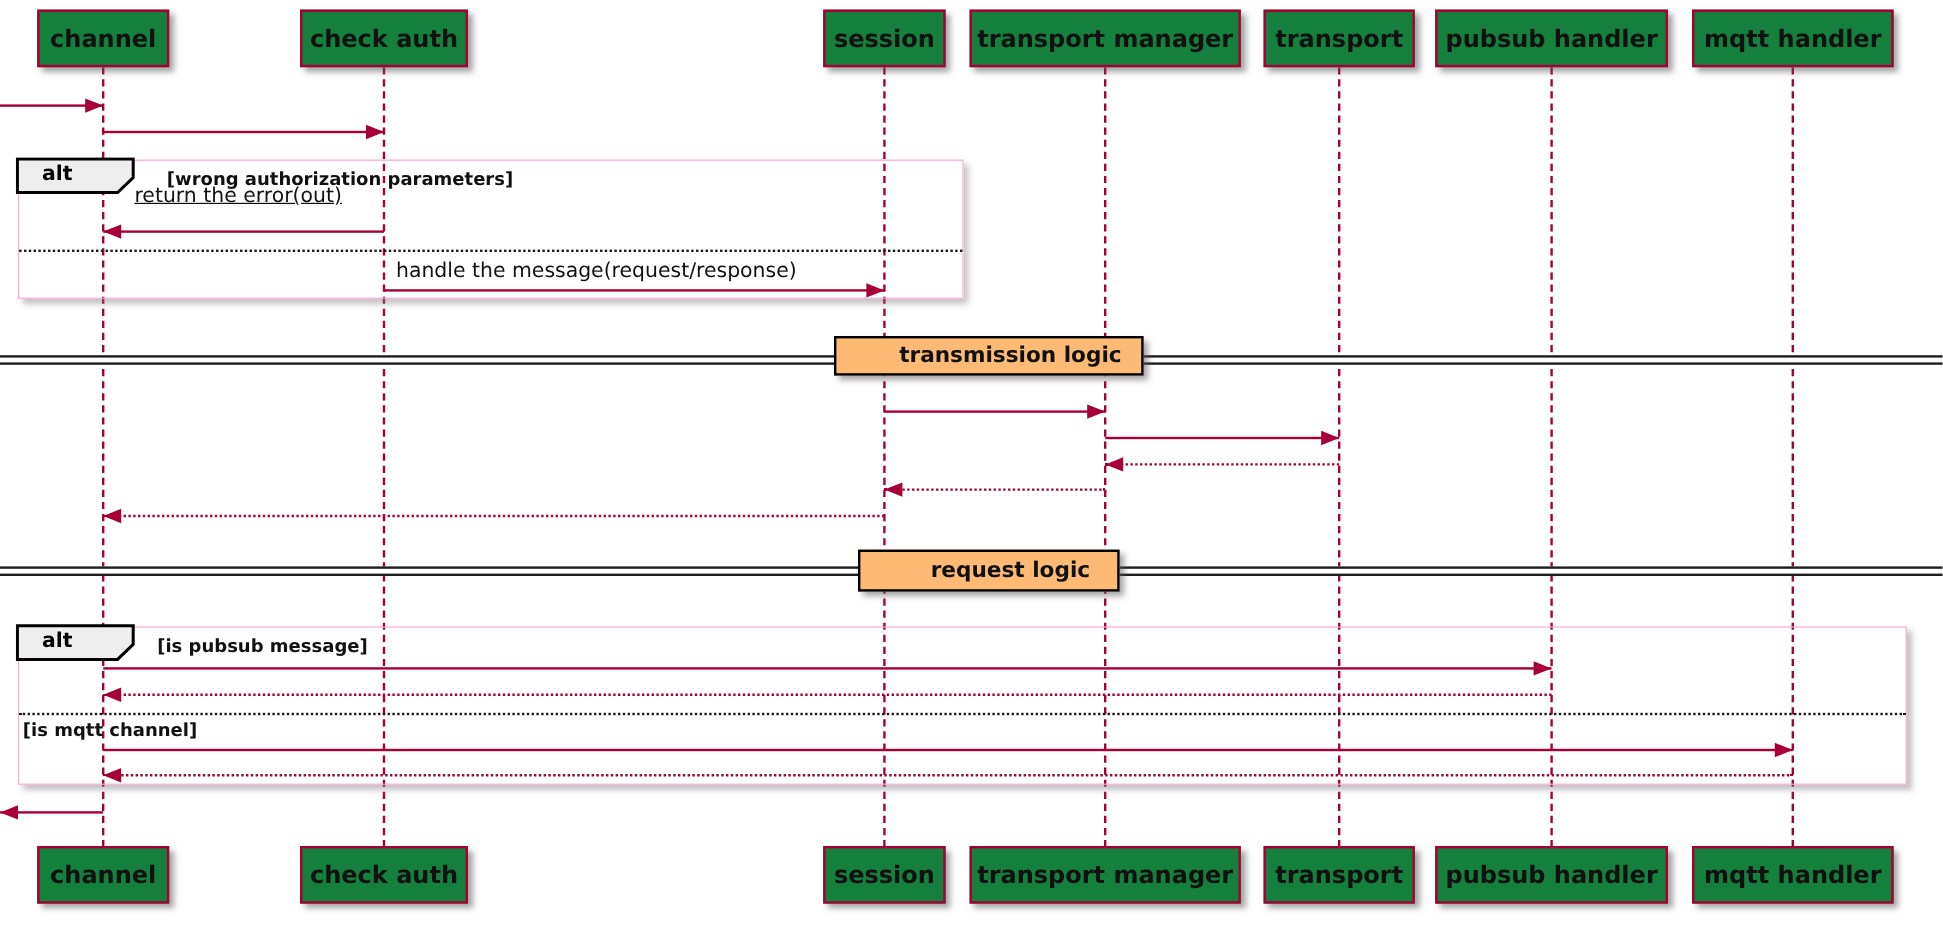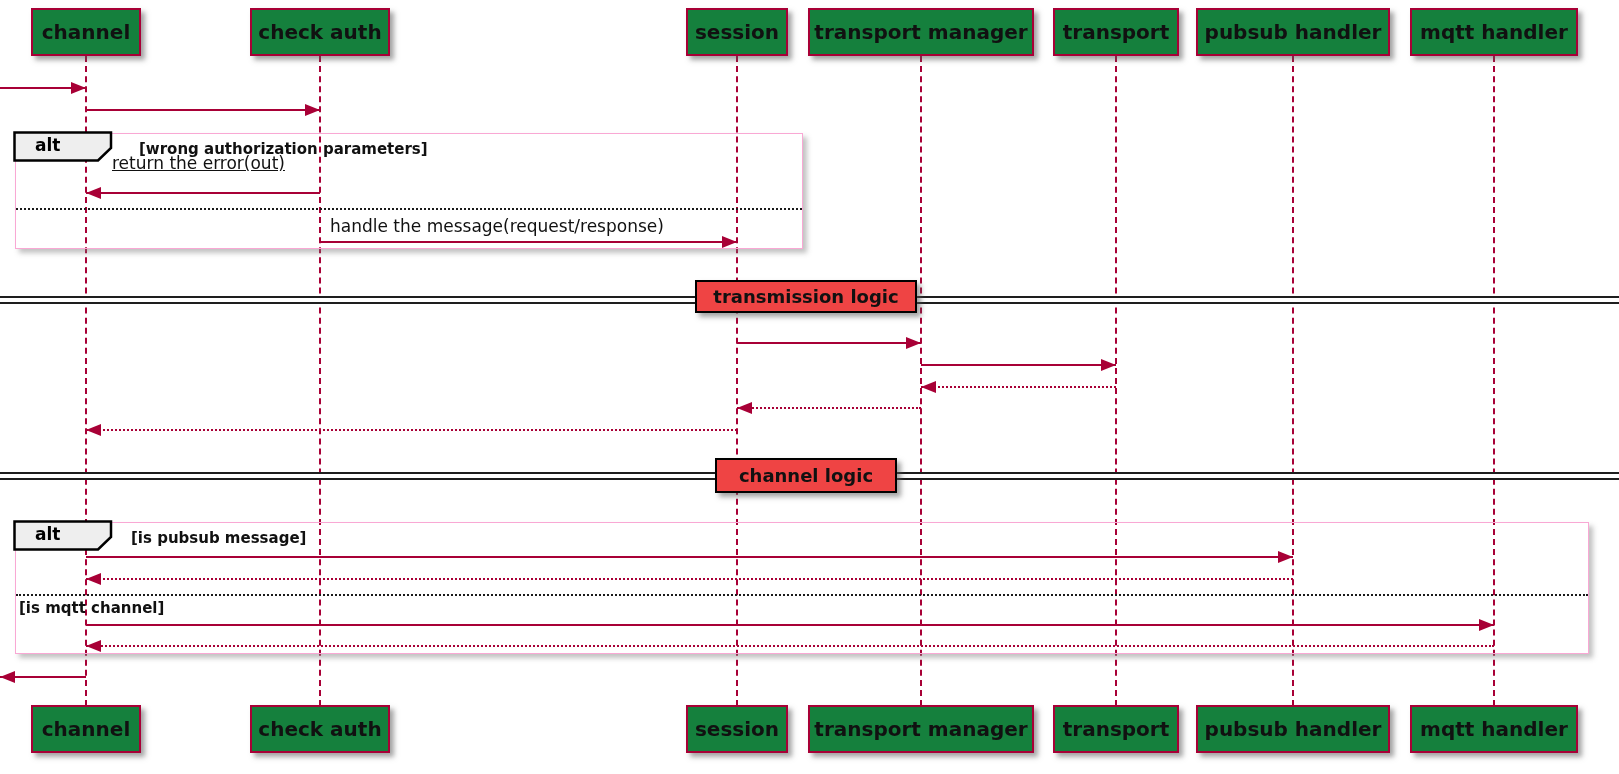--- a/index.html
+++ b/index.html
@@ -25,24 +25,24 @@
   .fragment-label span{
     position:absolute;left:22px;top:4px;font-weight:bold;font-size:17px;color:#000;
   }
   .guard{position:absolute;font-weight:bold;font-size:15px;color:#111;white-space:nowrap;}
   .frag-separator{position:absolute;left:0;height:0;border-top:2px dotted #1a1a1a;}
   .divider-line{
     position:absolute;left:0;width:1619px;height:8px;background:#fff;
     border-top:2px solid #1e1e1e;border-bottom:2px solid #1e1e1e;box-sizing:border-box;
   }
   .divider-box{
-    position:absolute;background:#ef4444;border:2px solid #000;
+    position:absolute;background:#fdba74;border:2px solid #000;
     box-shadow:4px 4px 5px rgba(90,90,90,.55);
     display:flex;align-items:center;justify-content:center;
-    font-weight:bold;font-size:18px;white-space:nowrap;
+    font-weight:bold;font-size:18px;white-space:nowrap;padding-left:36px;
   }
 </style>
 </head>
 <body>
 
 <div id="stage">
     <div class="lifeline" style="left: 85px; top: 56px; height: 650px;"></div>
     <div class="lifeline" style="left: 319px; top: 56px; height: 650px;"></div>
     <div class="lifeline" style="left: 736px; top: 56px; height: 650px;"></div>
     <div class="lifeline" style="left: 920px; top: 56px; height: 650px;"></div>
@@ -60,21 +60,21 @@
       <div class="fragment-label"><svg width="100" height="31" viewBox="0 0 100 31">
           <path d="M1.5,1.5 H98 V17 L85,29.5 H1.5 Z" fill="#EEEEEE" stroke="#000" stroke-width="2.5"></path>
         </svg><span>alt</span></div>
       <div class="guard" style="left: 115px; top: 6px;">[is pubsub message]</div>
       <div class="guard" style="left: 3px; top: 76px;">[is mqtt channel]</div>
       <div class="frag-separator" style="top: 71px; width: 1572px;"></div>
     </div>
     <div class="divider-line" style="top: 296px;"></div>
     <div class="divider-box" style="left: 695px; top: 280px; width: 218px; height: 29px;">transmission logic</div>
     <div class="divider-line" style="top: 472px;"></div>
-    <div class="divider-box" style="left: 715px; top: 458px; width: 178px; height: 31px;">channel logic</div>
+    <div class="divider-box" style="left: 715px; top: 458px; width: 178px; height: 31px;">request logic</div>
     <div class="msg-line" style="left: 0px; top: 87px; width: 86px;"></div>
     <div class="arrowhead right" style="left: 71px; top: 82px;"></div>
     <div class="msg-line" style="left: 86px; top: 109px; width: 234px;"></div>
     <div class="arrowhead right" style="left: 305px; top: 104px;"></div>
     <div class="msg-line" style="left: 86px; top: 192px; width: 234px;"></div>
     <div class="arrowhead left" style="left: 86px; top: 187px;"></div>
     <div class="msg-label" style="left: 112px; top: 153px; text-decoration: underline;">return the error(out)</div>
     <div class="msg-line" style="left: 320px; top: 241px; width: 417px;"></div>
     <div class="arrowhead right" style="left: 722px; top: 236px;"></div>
     <div class="msg-label" style="left: 330px; top: 216px;">handle the message(request/response)</div>

